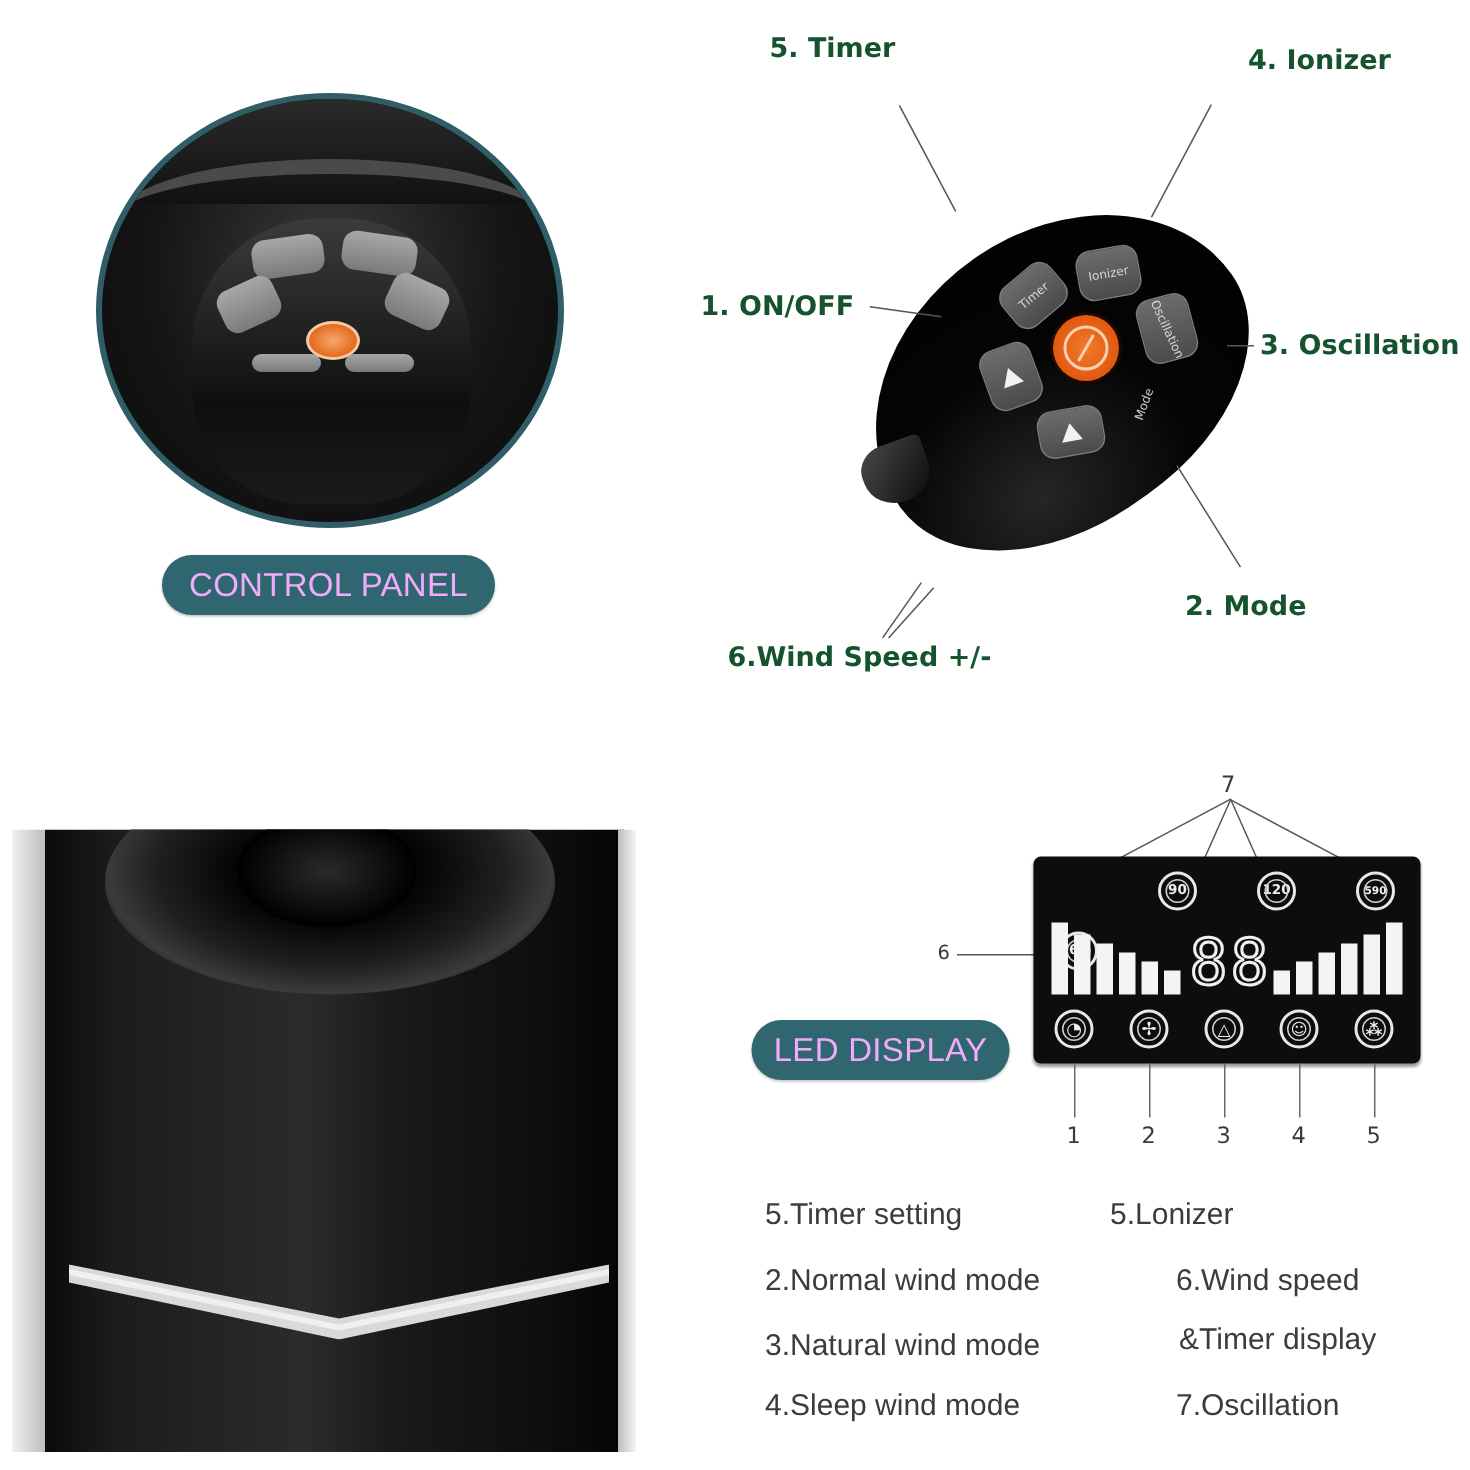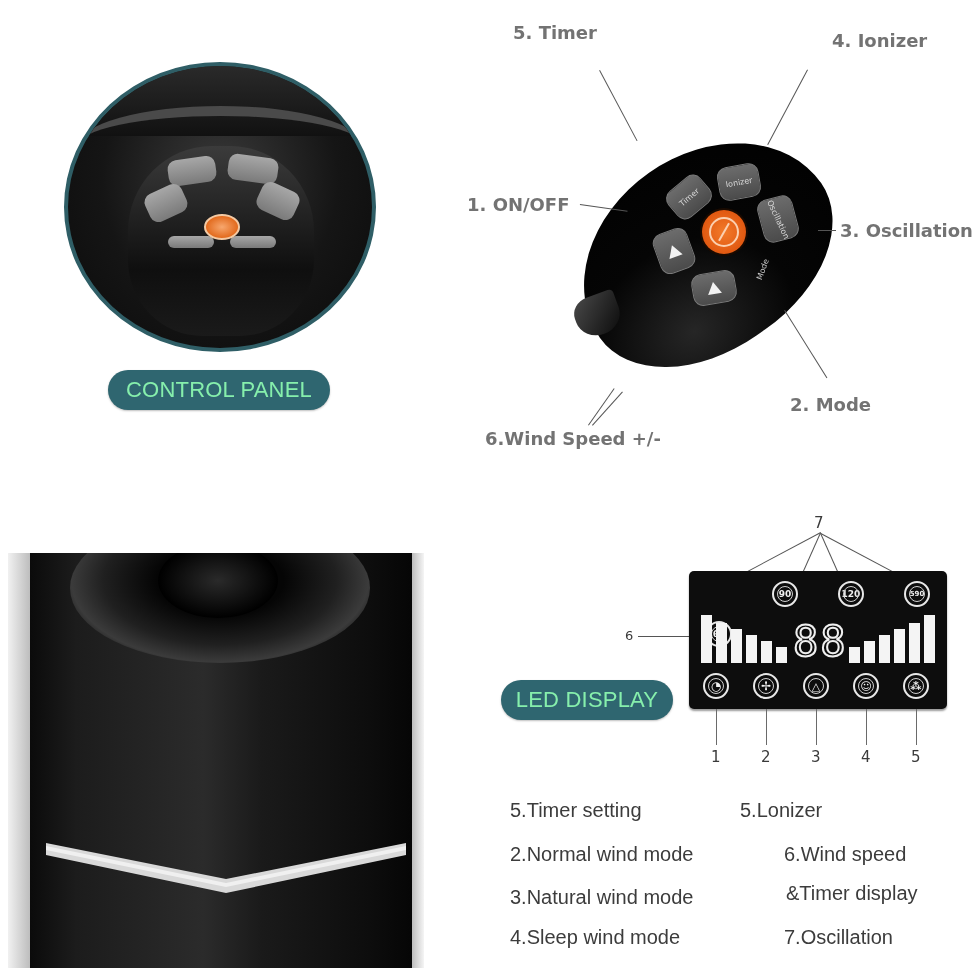--- a/index.html
+++ b/index.html
@@ -19,27 +19,27 @@
   .cp-hub { left: 60px; top: 80px; width: 186px; height: 190px; border-radius: 45% 45% 40% 40%;
     background: linear-gradient(#3b3b3b, #0f0f0f 65%, #1a1a1a); }
   .cp-btn { background: linear-gradient(#a7a7a7, #7a7a7a); border-radius: 9px; }
   .cp-power { left: 136px; top: 148px; width: 36px; height: 26px; border-radius: 50%;
     background: radial-gradient(#f7a76e, #e26a1d 70%); border: 2px solid #f3c9a3; box-sizing: border-box; }
   .cp-lower-rim { left: -10px; top: 200px; width: 330px; height: 120px; border-radius: 50%;
     border-bottom: 14px solid #3d3d3d; box-sizing: border-box; }
 
   .pill {
     position: absolute; height: 40px; border-radius: 20px; background: #2f6670;
-    color: #86efac; font-family: "Liberation Sans", sans-serif; font-size: 22px;
+    color: #f0abfc; font-family: "Liberation Sans", sans-serif; font-size: 22px;
     display: flex; align-items: center; justify-content: center; letter-spacing: 0.2px;
     box-shadow: 0 1px 2px rgba(0,0,0,0.25);
   }
 
   
-  .callout { font-family: "DejaVu Sans", sans-serif; font-weight: bold; color: #737373; font-size: 18px; white-space: nowrap; }
+  .callout { font-family: "DejaVu Sans", sans-serif; font-weight: bold; color: #14532d; font-size: 18px; white-space: nowrap; }
   .remote {
     left: 570px; top: 155px; width: 270px; height: 195px; border-radius: 50% 50% 48% 48% / 55% 55% 45% 45%;
     background: radial-gradient(ellipse at 30% 80%, #262626 0%, #050505 40%, #000 100%);
     transform: rotate(-35deg); transform-origin: 50% 50%;
   }
   .remote-shine { left: 575px; top: 295px; width: 45px; height: 40px; border-radius: 40% 10% 50% 50%;
     background: linear-gradient(135deg, #4a4a4a, #0a0a0a); transform: rotate(-20deg); }
   .r-btn {
     position: absolute; width: 42px; height: 34px; border-radius: 10px;
     background: linear-gradient(#6c6c6c, #4b4b4b); border: 1px solid #7a7a7a; box-sizing: border-box;

